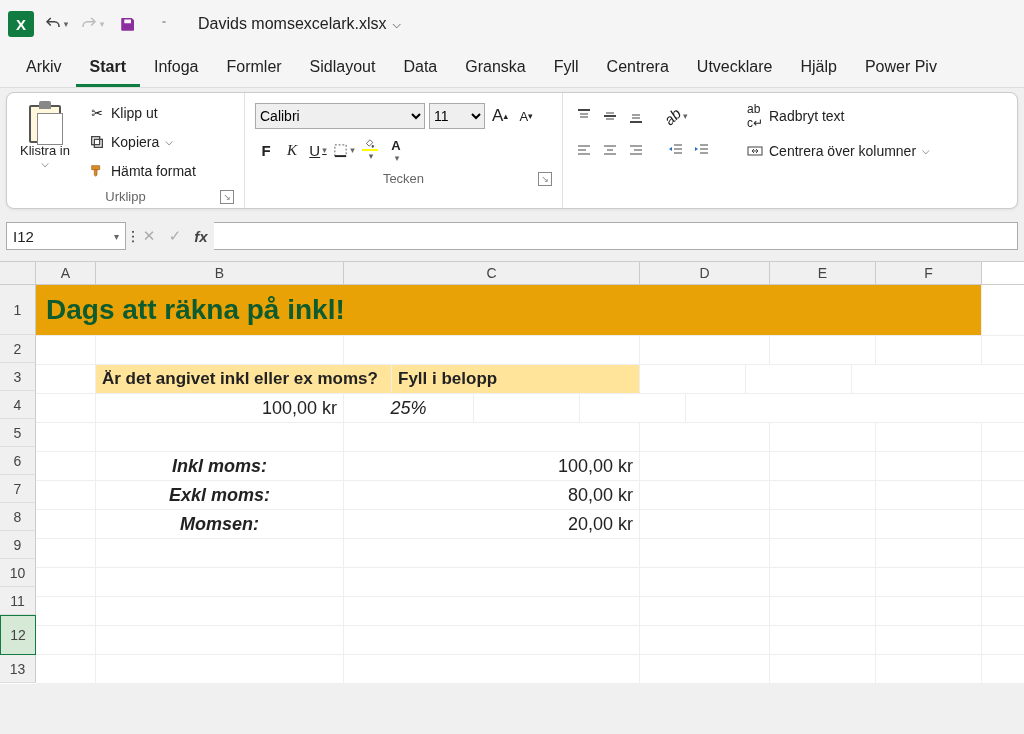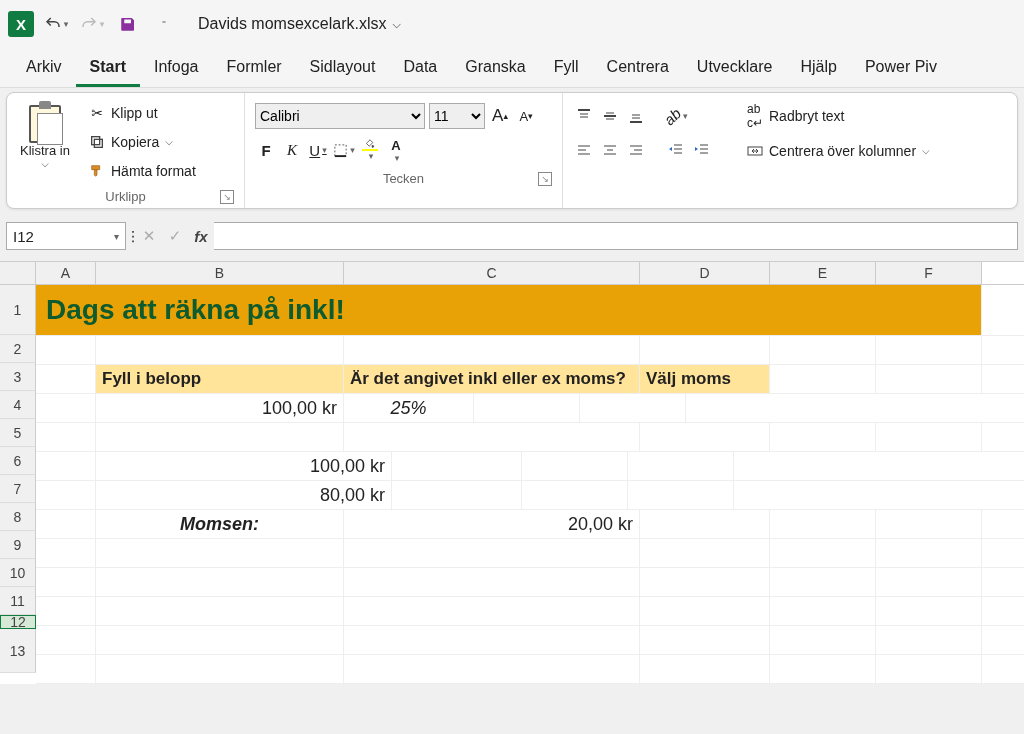--- a/index.html
+++ b/index.html
@@ -317,43 +317,42 @@
       <div class="rh" style="height:28px">2</div>
       <div class="rh" style="height:28px">3</div>
       <div class="rh" style="height:28px">4</div>
       <div class="rh" style="height:28px">5</div>
       <div class="rh" style="height:28px">6</div>
       <div class="rh" style="height:28px">7</div>
       <div class="rh" style="height:28px">8</div>
       <div class="rh" style="height:28px">9</div>
       <div class="rh" style="height:28px">10</div>
       <div class="rh" style="height:28px">11</div>
-      <div class="rh sel" style="height:14px">12</div>
-      <div class="rh" style="height:44px">13</div>
+      <div class="rh sel" style="height:40px">12</div>
+      <div class="rh" style="height:28px">13</div>
     </div>
     <div class="cells">
 
       <div class="row row1">
         <div class="cell title-cell" style="width:946px">Dags att räkna på inkl!</div>
       </div>
 
       <div class="row rowN">
         <div class="cell wA"></div>
         <div class="cell wB"></div>
         <div class="cell wC"></div>
         <div class="cell wD"></div>
         <div class="cell wE"></div>
         <div class="cell wF"></div>
       </div>
 
       <div class="row rowN">
         <div class="cell wA"></div>
+        <div class="cell wC hdr-cell">Är det angivet inkl eller ex moms?</div>
         <div class="cell wB hdr-cell">Fyll i belopp</div>
-        <div class="cell wC hdr-cell">Är det angivet inkl eller ex moms?</div>
-        <div class="cell wD hdr-cell">Välj moms</div>
         <div class="cell wE"></div>
         <div class="cell wF"></div>
       </div>
 
       <div class="row rowN">
         <div class="cell wA"></div>
         <div class="cell wB right">100,00 kr</div>
         <div class="cell wD center">25%</div>
         <div class="cell wE"></div>
         <div class="cell wF"></div>
@@ -363,28 +362,30 @@
         <div class="cell wA"></div>
         <div class="cell wB"></div>
         <div class="cell wC"></div>
         <div class="cell wD"></div>
         <div class="cell wE"></div>
         <div class="cell wF"></div>
       </div>
 
       <div class="row rowN">
         <div class="cell wA"></div>
+        <div class="cell wB bold center">Inkl moms:</div>
         <div class="cell wC right">100,00 kr</div>
         <div class="cell wD"></div>
         <div class="cell wE"></div>
         <div class="cell wF"></div>
       </div>
 
       <div class="row rowN">
         <div class="cell wA"></div>
+        <div class="cell wB bold center">Exkl moms:</div>
         <div class="cell wC right">80,00 kr</div>
         <div class="cell wD"></div>
         <div class="cell wE"></div>
         <div class="cell wF"></div>
       </div>
 
       <div class="row rowN">
         <div class="cell wA"></div>
         <div class="cell wB bold center">Momsen:</div>
         <div class="cell wC right">20,00 kr</div>

